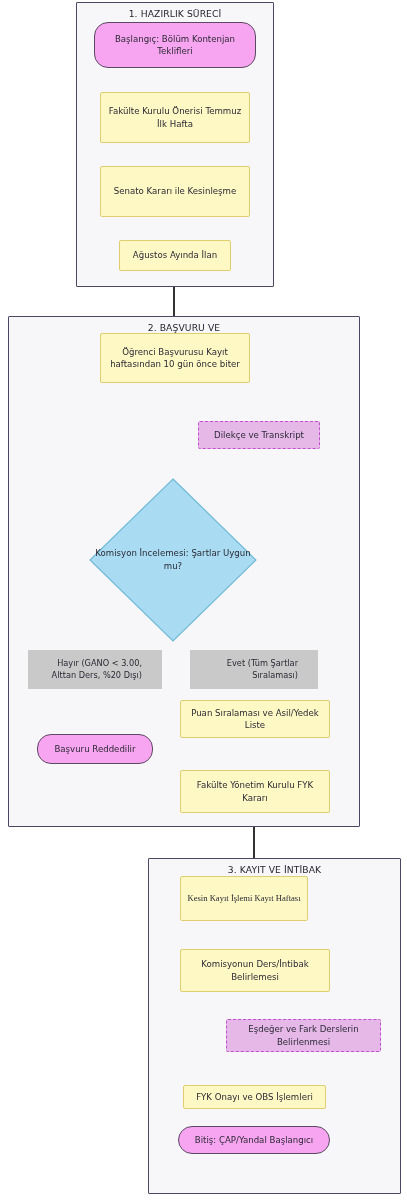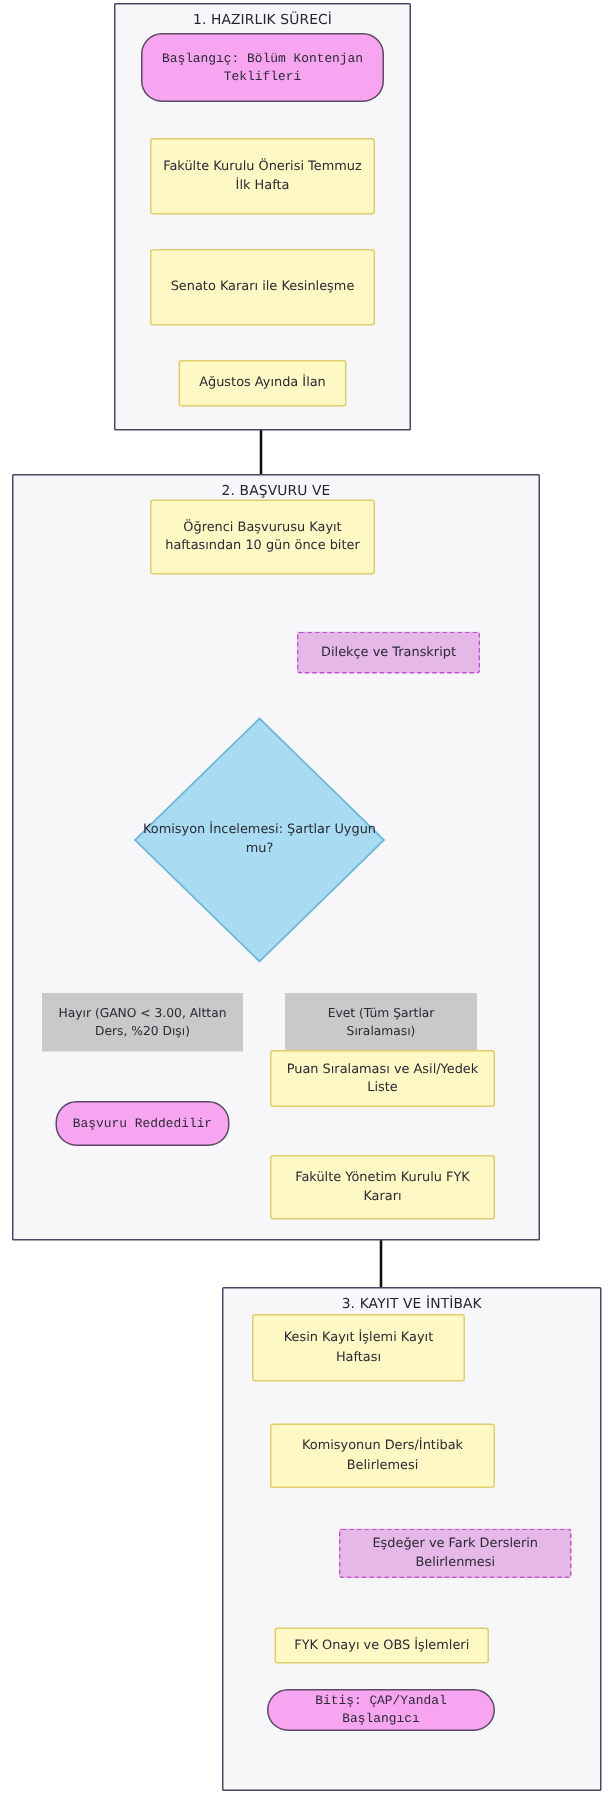--- a/index.html
+++ b/index.html
@@ -66,21 +66,20 @@
   .node.process {
     background: #fdf8c4;
     border: 1.1px solid #e0cd6e;
     border-radius: 2px;
   }
 
   .node.terminal {
     background: #f7a5f0;
     border: 1.8px solid #5c4a63;
     border-radius: 14px;
-    font-family: Liberation Mono, monospace;
   }
 
   .node.doc {
     background: #e5b8e8;
     border: 1.3px dashed #c14fd0;
     border-radius: 2px;
   }
 
   .node.decision {
     background: transparent;
@@ -104,23 +103,22 @@
   .edge-label {
     position: absolute;
     box-sizing: border-box;
     background: #c9c9c9;
     color: #2b2a35;
     font-size: 8.2px;
     line-height: 1.45;
     display: flex;
     align-items: center;
     justify-content: center;
-    text-align: center;
-    padding: 2px 9px;
-    margin-top: 12px;
+    text-align: right;
+    padding: 2px 20px;
   }
 </style>
 </head>
 <body>
 
 <div id="diagram">
 
   <svg class="svg-layer" viewBox="0 0 407 1200" width="407" height="1200">
     <defs>
       <marker id="arrow" viewBox="0 0 10 10" refX="8" refY="5" markerWidth="5" markerHeight="5" orient="auto-start-reverse">
@@ -225,21 +223,21 @@
   </div>
 
   <div class="node process" style="left:180px; top:770px; width:150px; height:43px;">
     <span>Fakülte Yönetim Kurulu FYK Kararı</span>
   </div>
 
   <div class="subgraph" style="left:148px; top:858px; width:253px; height:336px;">
     <div class="subgraph-title">3. KAYIT VE İNTİBAK</div>
   </div>
 
-  <div class="node process" style="left:168px; top:876px; width:142px; height:45px;">
+  <div class="node process" style="left:180px; top:876px; width:128px; height:45px;font-family:Liberation Serif, serif;">
     <span>Kesin Kayıt İşlemi Kayıt Haftası</span>
   </div>
 
   <div class="node process" style="left:180px; top:949px; width:150px; height:43px;">
     <span>Komisyonun Ders/İntibak Belirlemesi</span>
   </div>
 
   <div class="node doc" style="left:226px; top:1019px; width:155px; height:33px;">
     <span>Eşdeğer ve Fark Derslerin Belirlenmesi</span>
   </div>

